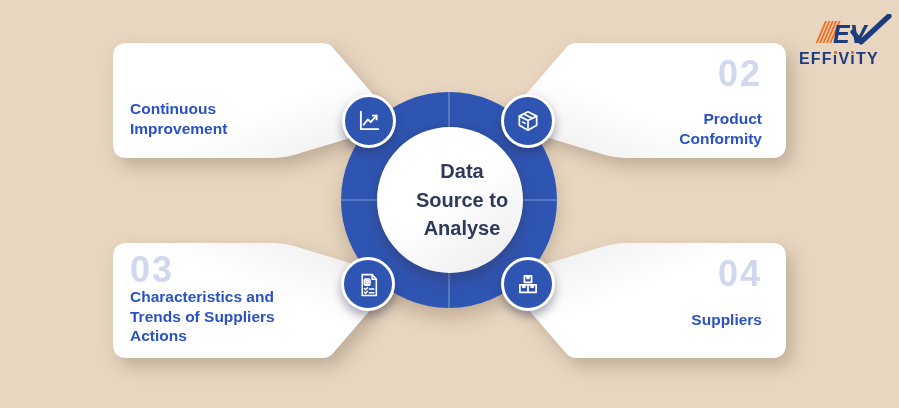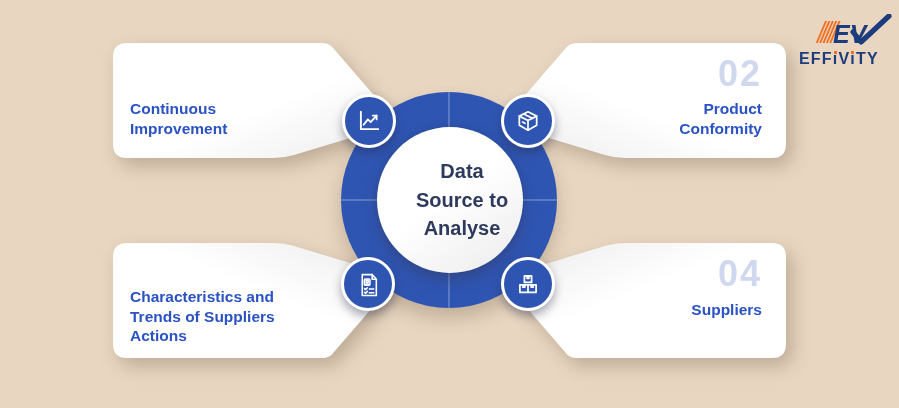--- a/index.html
+++ b/index.html
@@ -16,21 +16,21 @@
        box-shadow:0 7px 14px rgba(55,50,75,.38),0 -2px 5px rgba(0,0,0,.07);
        display:flex;align-items:center;justify-content:center;text-align:center;}
   .hub .hub-title{font-size:20px;font-weight:800;line-height:1.42;color:#2e3a5c;white-space:pre-line;margin-left:24px;}
 
   
   .card{position:absolute;width:300px;height:130px;}
   .card svg{position:absolute;left:0;top:0;overflow:visible;
             filter:drop-shadow(6px 8px 9px rgba(104,84,64,.33));}
   .num{position:absolute;font-size:36px;font-weight:800;letter-spacing:2px;color:#cfd8ef;line-height:1;}
   .lbl{position:absolute;font-size:15.5px;font-weight:700;line-height:1.26;color:#2a52c4;}
-  .lbl.r{text-align:right;}
+  .lbl.r{text-align:right;margin-top:10px;}
 
   
   .badge{position:absolute;width:48px;height:48px;border-radius:50%;background:#2f55b2;
          border:3px solid #ffffff;box-shadow:0 5px 10px rgba(40,40,70,.4);
          display:flex;align-items:center;justify-content:center;}
   .badge svg{display:block;}
 
   
   .logo{position:absolute;left:799px;top:14px;width:96px;text-align:left;}
   .logo .mark{display:block;margin:0 auto;}
@@ -90,20 +90,21 @@
       </defs>
       <path d="M281,122 L86,122 Q78,122 74,116 L17,50 Q12,44 18,39 L114,10 Q124,7 134,7 L281,7 Q295,7 295,21 L295,108 Q295,122 281,122 Z" fill="url(#g4)"></path>
     </svg>
   </div>
 
   <div class="lbl" style="left:130px;top:99px;width:150px;">Continuous Improvement</div>
 
   <div class="num" style="right:137px;top:56px;">02</div>
   <div class="lbl r" style="right:137px;top:99px;width:140px;">Product Conformity</div>
 
+  <div class="num" style="left:130px;top:252px;">03</div>
   <div class="lbl" style="left:130px;top:287px;width:168px;">Characteristics and Trends of Suppliers Actions</div>
 
   <div class="num" style="right:137px;top:256px;">04</div>
   <div class="lbl r" style="right:137px;top:300px;width:150px;">Suppliers</div>
 
   <div class="ring">
     <div class="xline"></div>
     <div class="yline"></div>
   </div>
   <div class="hub">

